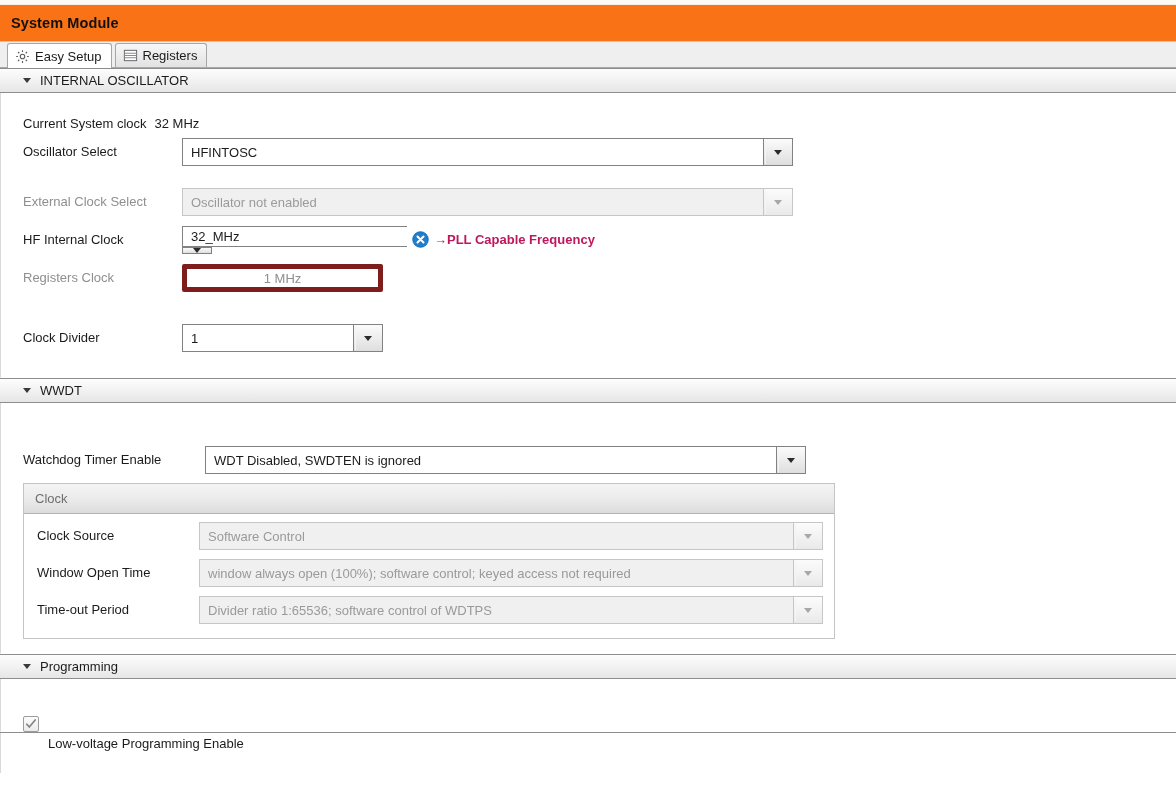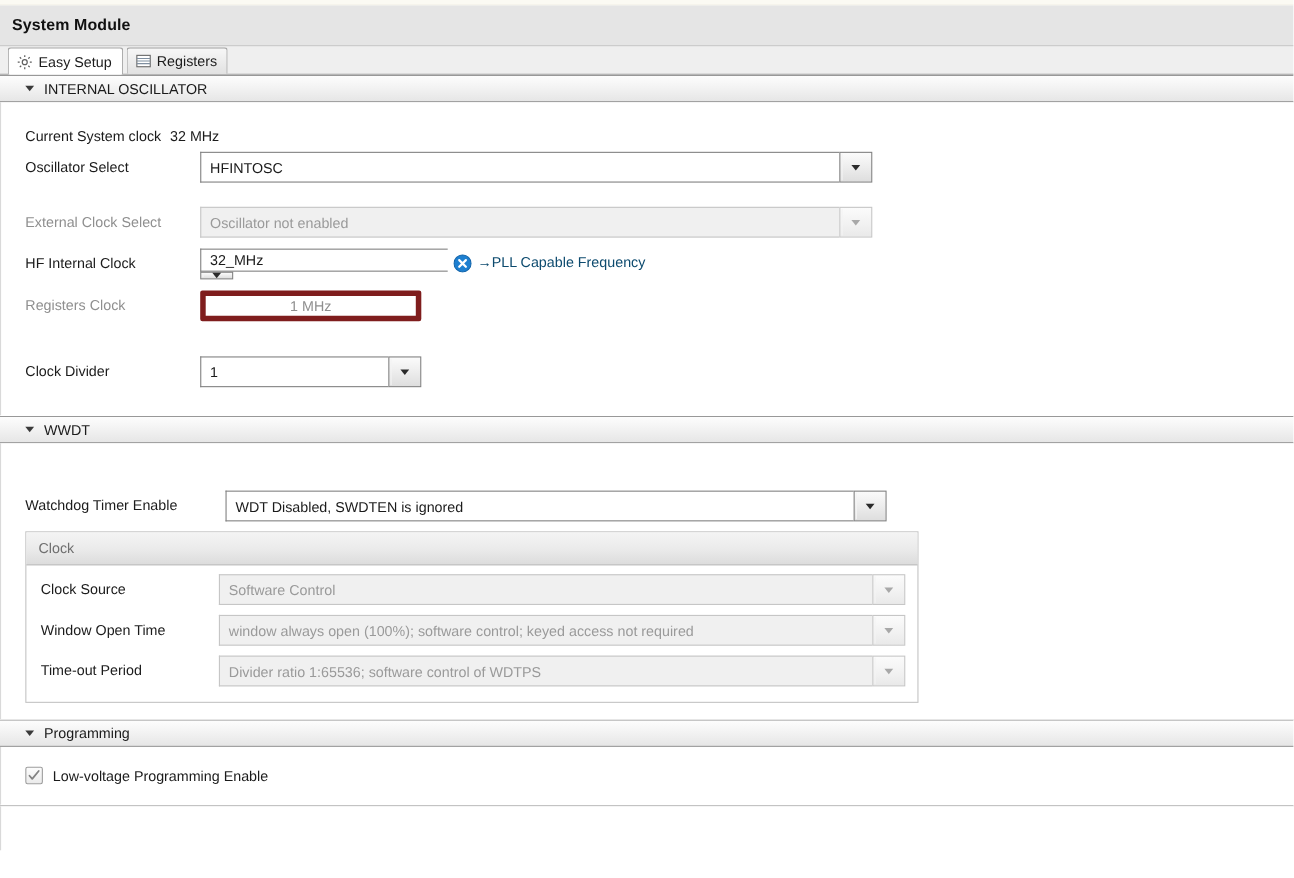--- a/index.html
+++ b/index.html
@@ -20,21 +20,21 @@
   
   .top-strip {
     height: 4px;
     background: #fbfaf3;
     border-bottom: 1px solid #f2f1e8;
   }
 
   
   .title-bar {
     height: 36px;
-    background: #e5e5e5;
+    background: #f97316;
     display: flex;
     align-items: center;
     padding-left: 11px;
     box-sizing: border-box;
   }
   .title-bar .title {
     font-size: 14.5px;
     font-weight: bold;
     color: #111111;
     letter-spacing: 0.1px;
@@ -183,25 +183,26 @@
     display: flex;
     align-items: center;
     justify-content: center;
     font-size: 13px;
     color: #8f8f8f;
   }
 
   
   .pll-note {
     display: flex;
-    align-items: flex-start;
+    align-items: center;
     gap: 5px;
     font-size: 13px;
-    color: #0c4a6e;
+    color: #be185d;
     white-space: nowrap;
+    font-weight: bold;
   }
   .pll-icon {
     width: 17px; height: 17px;
     display: block;
   }
 
   
   .groupbox {
     border: 1px solid #c4c4c4;
     background: #ffffff;
@@ -230,21 +231,21 @@
     width: 16px; height: 16px;
     box-sizing: border-box;
     border: 1px solid #9c9c9c;
     border-radius: 2px;
     background: linear-gradient(to bottom, #fcfcfc 0%, #ebebeb 100%);
     display: flex;
     align-items: center;
     justify-content: center;
   }
   .checkbox svg { display: block; }
-  .check-label { font-size: 13px; color: #1b1b1b; }
+  .check-label { font-size: 13px; color: #1b1b1b; margin-top: 39px; }
 
   .spacer-line {
     border-top: 1px solid #8d8d8d;
   }
 </style>
 </head>
 <body>
 
 <div class="top-strip"></div>
 

